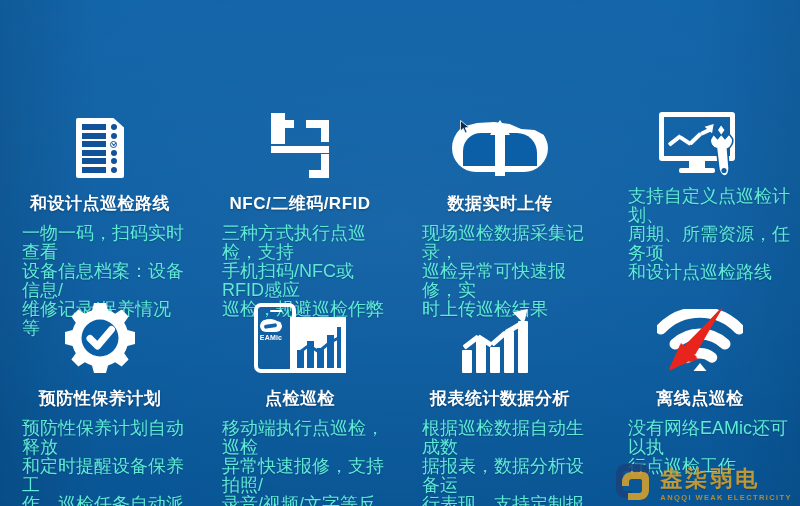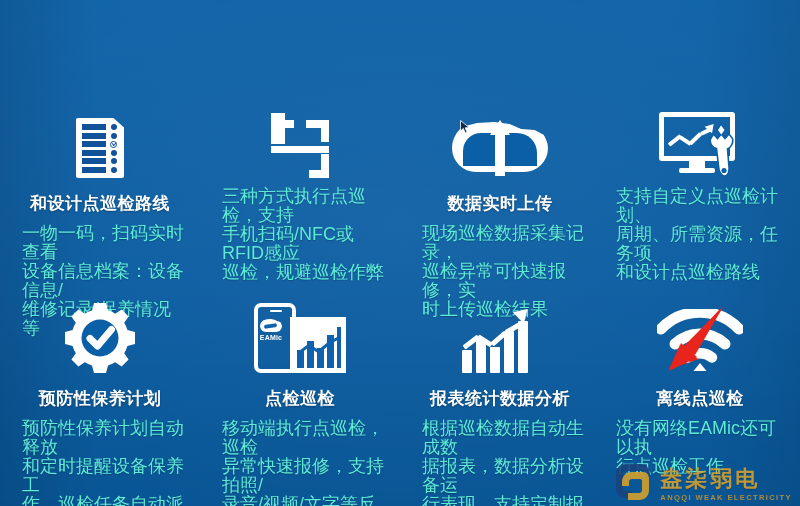--- a/index.html
+++ b/index.html
@@ -42,21 +42,21 @@
   }
   .desc{
     color:#5eead4;
     font-size:18px;
     line-height:19px;
     margin:9px 0 0 22px;
     width:164px;
     text-shadow:0 1px 1px rgba(0,0,0,.22);
     white-space:pre-line;
   }
-  .card.c4 .desc, .card.c8 .desc{ margin-left:16px; width:172px; }
+  .card.c4 .desc, .card.c8 .desc{ margin-left:28px; width:172px; }
 
   
   .ic-doc{ width:48px; height:60px; }
   .doc-body{
     position:absolute; inset:0;
     background:#fff;
     border-radius:2px;
     clip-path:polygon(0 0, 78% 0, 100% 16%, 100% 100%, 0 100%);
   }
   .doc-rows{ position:absolute; left:6px; top:6px; right:5px; bottom:5px; display:flex; flex-direction:column; justify-content:space-between; }
@@ -232,20 +232,21 @@
   <div class="card c2">
     <div class="icon-wrap">
       <div class="icon ic-scan">
         <span class="sc sc-tl-h"></span><span class="sc sc-tl-v"></span>
         <span class="sc sc-tr-h"></span><span class="sc sc-tr-v"></span>
         <span class="sc sc-line"></span>
         <span class="sc-sq"></span>
         <span class="sc sc-br-v"></span><span class="sc sc-br-h"></span>
       </div>
     </div>
+    <div class="title">NFC/二维码/RFID</div>
     <div class="desc">三种方式执行点巡检，支持
 手机扫码/NFC或RFID感应
 巡检，规避巡检作弊</div>
   </div>
 
   <div class="card c3">
     <div class="icon-wrap">
       <div class="icon ic-cloud">
         <div class="cl-ring"></div>
         <div class="cl-hole"></div>

